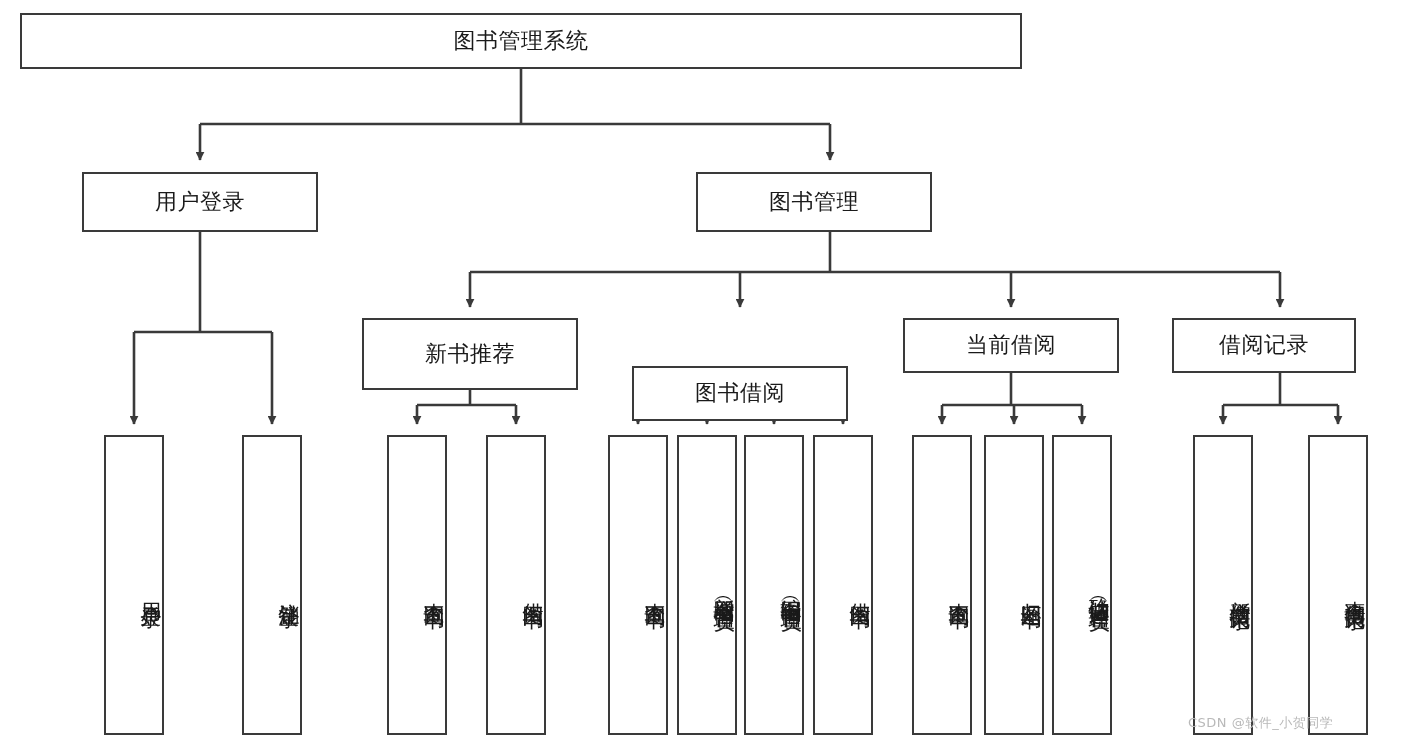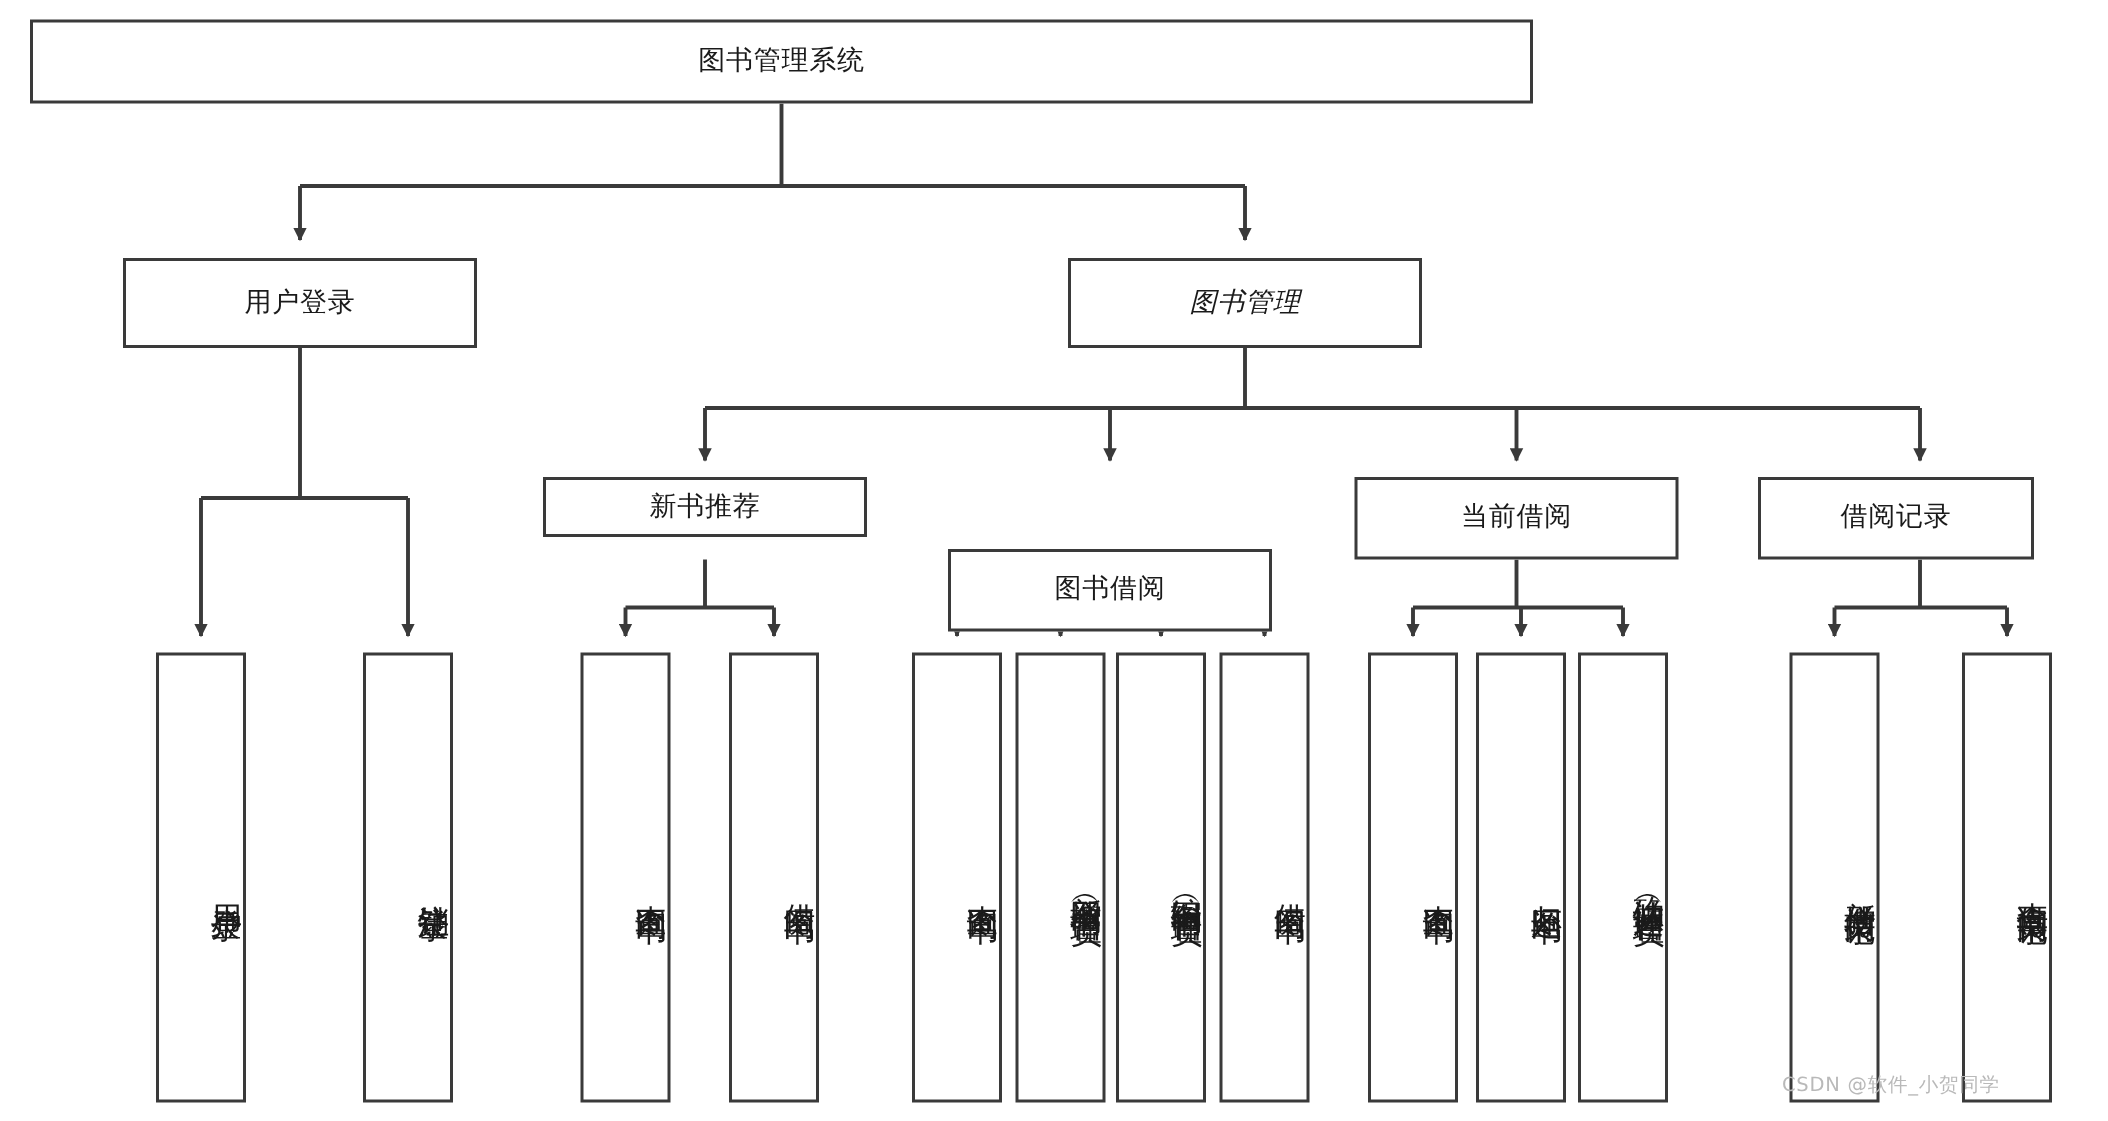--- a/index.html
+++ b/index.html
@@ -31,21 +31,21 @@
     background: #ffffff;
     border: 2px solid #3a3a3a;
     display: flex;
     align-items: center;
     justify-content: center;
     color: #1a1a1a;
     text-align: center;
     line-height: 1.12;
   }
   .node.h {
-    font-size: 18px;
+    font-size: 22px;
     letter-spacing: 0.5px;
   }
   .node.v {
     writing-mode: vertical-rl;
     text-orientation: upright;
     font-size: 21px;
     letter-spacing: 2px;
     padding-top: 10px;
     align-items: flex-start;
     justify-content: center;
@@ -121,25 +121,25 @@
     </g>
   </svg>
 
   <div class="node h" style="left:20px; top:13px; width:1002px; height:56px;">
     <span class="lbl">图书管理系统</span>
   </div>
 
   <div class="node h" style="left:82px; top:172px; width:236px; height:60px;">
     <span class="lbl">用户登录</span>
   </div>
-  <div class="node h" style="left:712px; top:172px; width:236px; height:60px;font-style:italic;">
+  <div class="node h" style="left:696px; top:172px; width:236px; height:60px;">
     <span class="lbl">图书管理</span>
   </div>
 
-  <div class="node h" style="left:362px; top:318px; width:216px; height:40px;">
+  <div class="node h" style="left:362px; top:318px; width:216px; height:72px;">
     <span class="lbl">新书推荐</span>
   </div>
   <div class="node h" style="left:632px; top:318px; width:216px; height:55px;margin-top:48px;">
     <span class="lbl">图书借阅</span>
   </div>
   <div class="node h" style="left:903px; top:318px; width:216px; height:55px;text-align:center;">
     <span class="lbl">当前借阅</span>
   </div>
   <div class="node h" style="left:1172px; top:318px; width:184px; height:55px;">
     <span class="lbl">借阅记录</span>

